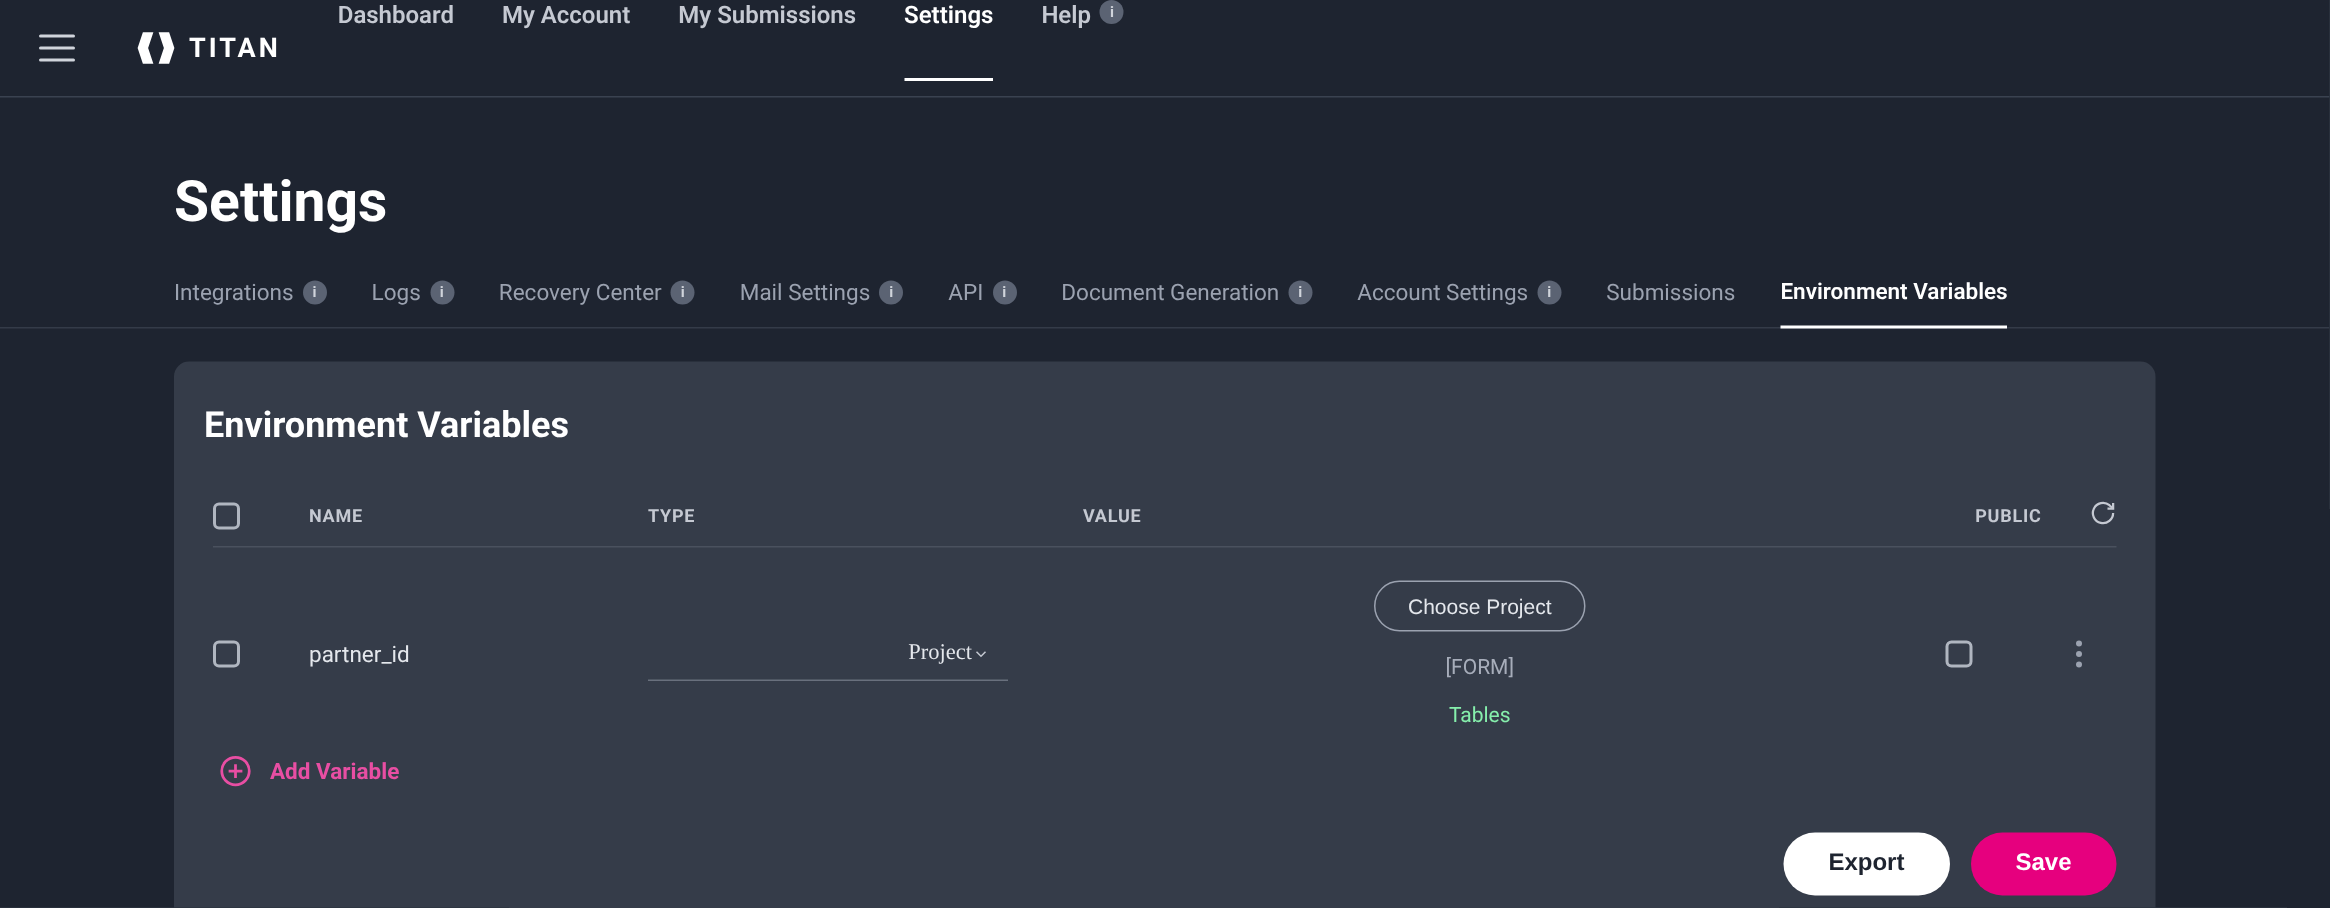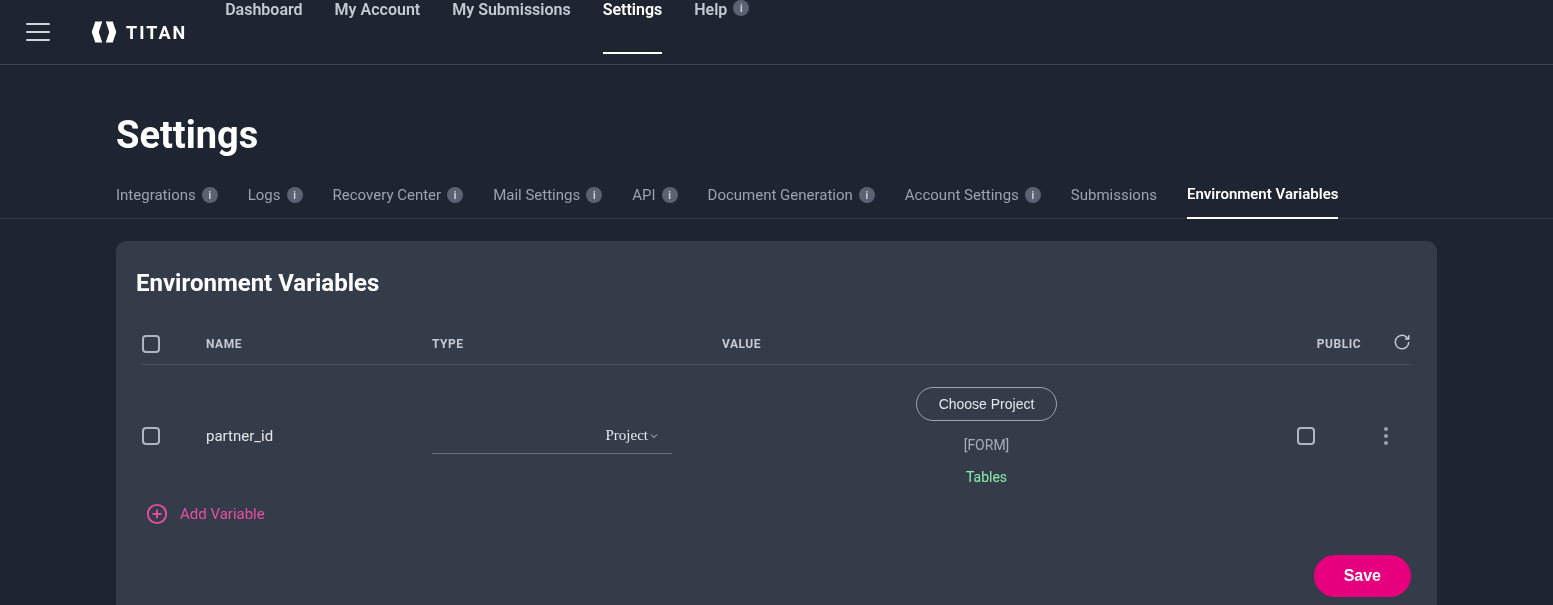--- a/index.html
+++ b/index.html
@@ -130,21 +130,21 @@
   .form-tag { color:#a7adba; font-size:14px; }
   .form-name { color:#86efac; font-size:14px; }
 
   .public-cell { display:flex; justify-content:center; }
   .kebab { display:flex; flex-direction:column; gap:3px; align-items:center; cursor:pointer;}
   .kebab span { width:4px; height:4px; background:#9ba2b0; border-radius:50%; }
 
   
   .add-row {
     display:flex; align-items:center; gap:12px; color:#e84ea3;
-    cursor:pointer; font-size:15px; font-weight:400;
+    cursor:pointer; font-size:15px; font-weight:700;
     margin-top:2px; margin-left:4px;
   }
   .add-icon { width:22px; height:22px; }
 
   
   .panel-footer {
     display:flex; justify-content:flex-end; gap:14px; margin-top:30px;
   }
   .btn {
     height:42px; border-radius:21px; padding:0 30px; font-size:16px; font-weight:600;
@@ -284,16 +284,17 @@
     <div class="add-row">
       <svg class="add-icon" viewBox="0 0 24 24" fill="none" stroke="#e84ea3" stroke-width="2">
         <circle cx="12" cy="12" r="10"></circle>
         <line x1="12" y1="7" x2="12" y2="17"></line>
         <line x1="7" y1="12" x2="17" y2="12"></line>
       </svg>
       <span>Add Variable</span>
     </div>
 
     <div class="panel-footer">
+      <button class="btn btn-white">Export</button>
       <button class="btn btn-pink">Save</button>
     </div>
   </div>
 </div>
 
 </body></html>

